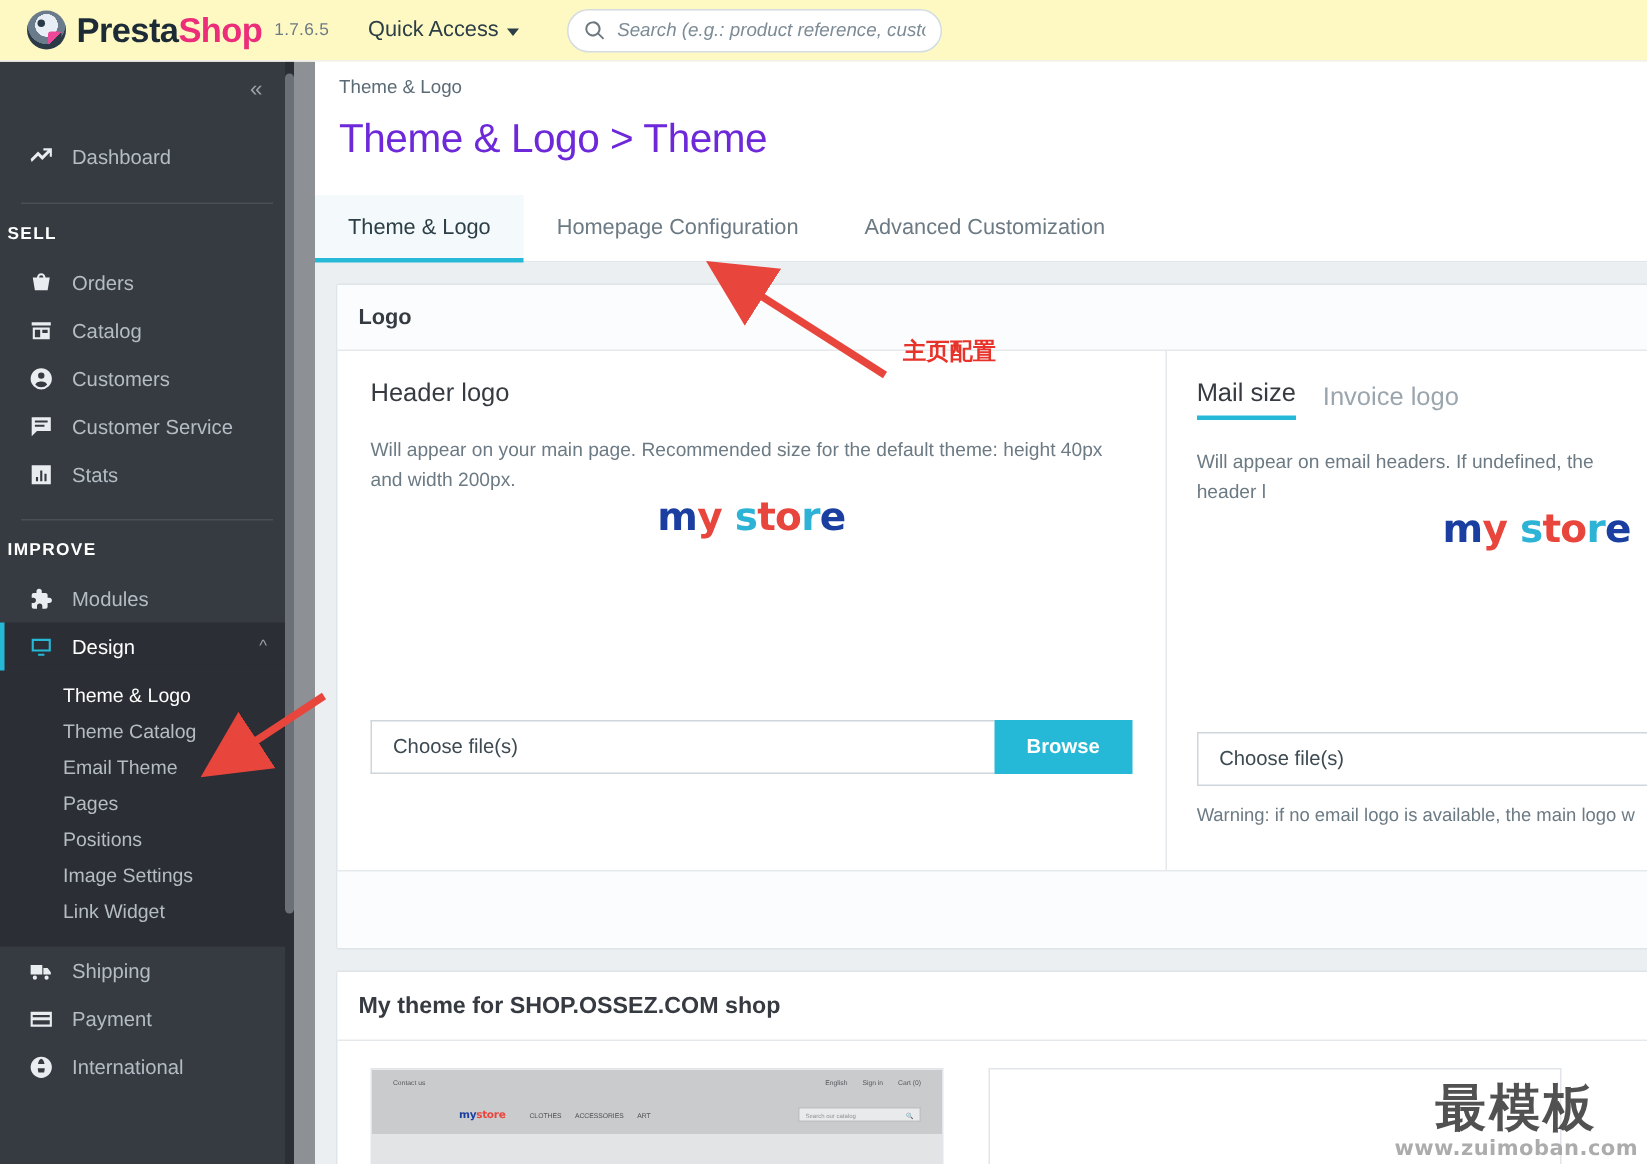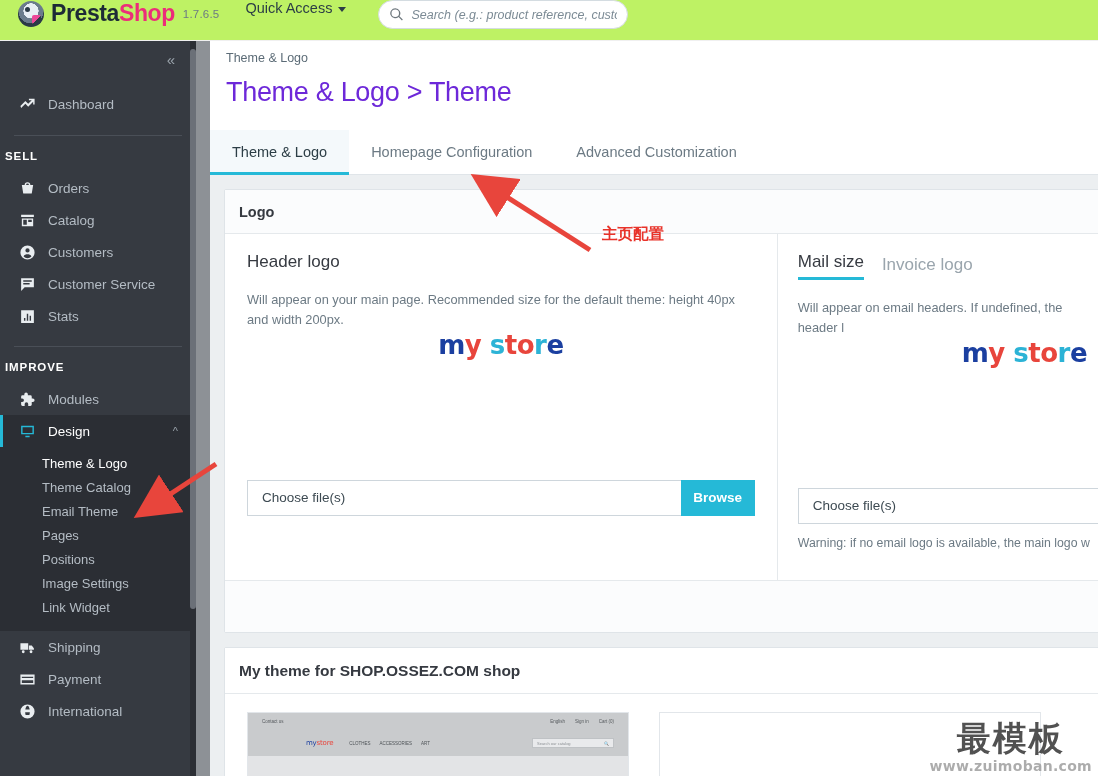--- a/index.html
+++ b/index.html
@@ -7,21 +7,21 @@
     width: 1098px; height: 776px;
     overflow: hidden;
     font-family: "Liberation Sans", sans-serif;
     background: #fff;
   }
   .app { position: relative; width: 1098px; height: 776px; }
 
   
   .topbar {
     position: absolute; top: 0; left: 0; width: 1098px; height: 41px;
-    background: #bef264; display: flex; align-items: flex-start;
+    background: #fef9c3; display: flex; align-items: center;
     border-bottom: 1px solid #f0f0f0; z-index: 20;
   }
   .brand { display: flex; align-items: center; margin-left: 18px; }
   .brand-mark {
     width: 26px; height: 26px; border-radius: 50%;
     background: radial-gradient(circle at 50% 38%, #e8eef5 0 36%, #6a7b8c 37% 60%, #2b3a47 61% 100%);
     position: relative; overflow: hidden; flex: none;
   }
   .brand-mark::before {
     content: ""; position: absolute; left: 7px; top: 6px;
@@ -164,21 +164,21 @@
   .mystore .c5 { color: #e8453c; }
   .mystore .c6 { color: #2cb3d6; }
   .mystore .c7 { color: #1b3fa0; }
   .file-row { display: flex; margin-top: 10px; }
   .file-input {
     flex: 1; height: 36px; border: 1px solid #ced6dc; border-right: 0;
     display: flex; align-items: center; padding-left: 14px;
     font-size: 13.5px; color: #3d4a52; background: #fff;
   }
   .browse-btn {
-    width: 74px; height: 36px; background: #25b9d7; color: #fff;
+    width: 92px; height: 36px; background: #25b9d7; color: #fff;
     display: flex; align-items: center; justify-content: center;
     font-size: 13.5px; font-weight: bold; cursor: pointer;
   }
   .file-input.solo { border-right: 1px solid #ced6dc; }
   .warn-text { font-size: 12.3px; color: #6c7a84; margin-top: 10px; line-height: 1.5; }
   .panel-foot { height: 52px; background: #fbfcfd; border-top: 1px solid #e5e9ec; }
 
   .panel2 { margin-top: 14px; }
   .panel2-head {
     height: 46px; display: flex; align-items: center; padding-left: 14px;
@@ -193,21 +193,21 @@
   .mini-topbar {
     height: 17px; background: #c9cbcd; display: flex; align-items: center;
     padding: 0 14px; justify-content: space-between;
   }
   .mini-t { font-size: 4.5px; color: #55595d; }
   .mini-right { display: flex; gap: 10px; align-items: center; }
   .mini-hdr {
     height: 26px; background: #c9cbcd; display: flex; align-items: center;
     padding: 0 14px; gap: 16px;
   }
-  .mini-logo { font-size: 7px; font-weight: normal; letter-spacing: -.2px; font-family: "DejaVu Sans", sans-serif; padding-left: 44px; }
+  .mini-logo { font-size: 7px; font-weight: bold; letter-spacing: -.2px; font-family: "DejaVu Sans", sans-serif; padding-left: 44px; }
   .mini-logo .a { color: #1b3fa0; }
   .mini-logo .b { color: #e8453c; }
   .mini-nav { display: flex; gap: 9px; font-size: 4.5px; color: #4d5256; }
   .mini-search {
     margin-left: auto; width: 82px; height: 10px; background: #e9eaec;
     border: 1px solid #bfc2c5; display: flex; align-items: center;
     justify-content: space-between; padding: 0 4px; font-size: 4px; color: #8e9296;
   }
   .mini-body { height: 70px; background: #e3e4e6; }
 

